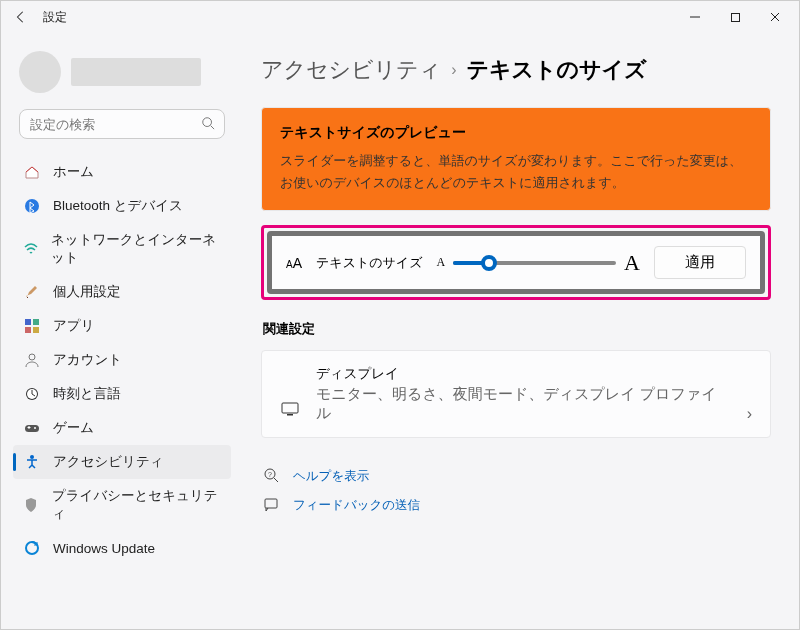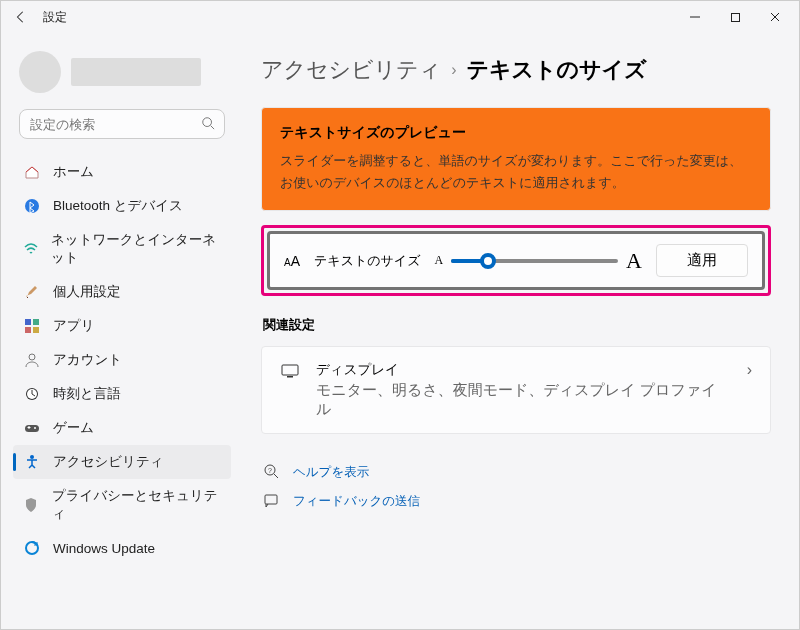--- a/index.html
+++ b/index.html
@@ -25,34 +25,34 @@
 .nav-icon { width: 18px; height: 18px; display: flex; align-items: center; justify-content: center; }
 .main { flex: 1; padding: 22px 28px 0 22px; overflow-y: auto; }
 .breadcrumb { display: flex; align-items: center; gap: 10px; font-size: 22px; margin-bottom: 22px; }
 .bc-parent { font-weight: 400; color: #555; }
 .bc-sep { color: #888; font-size: 16px; }
 .bc-current { font-weight: 600; }
 .card { background: #f97316; border: 1px solid #e7e7e9; border-radius: 4px; padding: 16px 18px; margin-bottom: 14px; }
 .card-title { font-size: 14px; font-weight: 600; margin-bottom: 8px; }
 .card-desc { font-size: 13px; color: #333; line-height: 1.7; }
 .highlight { border: 3px solid #e6007a; border-radius: 4px; padding: 3px 3px; margin-bottom: 20px; }
-.slider-row { background: #fcfcfd; border: 3px solid #737373; border-radius: 4px; display: flex; align-items: center; padding: 10px 14px; gap: 14px; }
+.slider-row { background: #fcfcfd; border: 5px solid #737373; border-radius: 4px; display: flex; align-items: center; padding: 10px 14px; gap: 14px; }
 .slider-icon { font-size: 14px; }
 .slider-icon .small-a { font-size: 10px; }
 .slider-label { font-size: 13px; flex-shrink: 0; }
 .slider-area { flex: 1; display: flex; align-items: center; gap: 8px; }
 .letter-a { font-family: "Times New Roman", serif; }
 .letter-a.small { font-size: 12px; }
 .letter-a.big { font-size: 22px; }
 .slider { position: relative; flex: 1; height: 4px; background: #888; border-radius: 2px; }
 .slider-fill { position: absolute; left: 0; top: 0; bottom: 0; width: 22%; background: #0067c0; border-radius: 2px; }
 .slider-thumb { position: absolute; left: 22%; top: 50%; transform: translate(-50%, -50%); width: 16px; height: 16px; border-radius: 50%; background: #fff; border: 4px solid #0067c0; }
 .apply-btn { background: #fdfdfd; border: 1px solid #ddd; border-radius: 4px; padding: 6px 30px; font-size: 15px; cursor: pointer; }
 .section-head { font-size: 13px; font-weight: 600; margin: 6px 0 12px 2px; }
-.link-row { background: #fcfcfd; border: 1px solid #e7e7e9; border-radius: 4px; display: flex; align-items: flex-start; padding: 14px 18px; gap: 16px; cursor: pointer; margin-bottom: 24px; }
+.link-row { background: #fcfcfd; border: 1px solid #e7e7e9; border-radius: 4px; display: flex; align-items: flex-end; padding: 14px 18px; gap: 16px; cursor: pointer; margin-bottom: 24px; }
 .link-row .texts { flex: 1; }
 .link-row .lr-title { font-size: 13.5px; }
 .link-row .lr-sub { font-size: 15px; color: #666; margin-top: 2px; }
 .chev { color: #666; }
 .help-links { padding-left: 2px; }
 .help-link { display: flex; align-items: flex-start; gap: 12px; font-size: 12.5px; color: #0560b6; padding: 6px 0; cursor: pointer; }
 .help-link .hi { width: 18px; color: #444; display: flex; align-items: center; justify-content: center; }
 </style>
 </head>
 <body>

